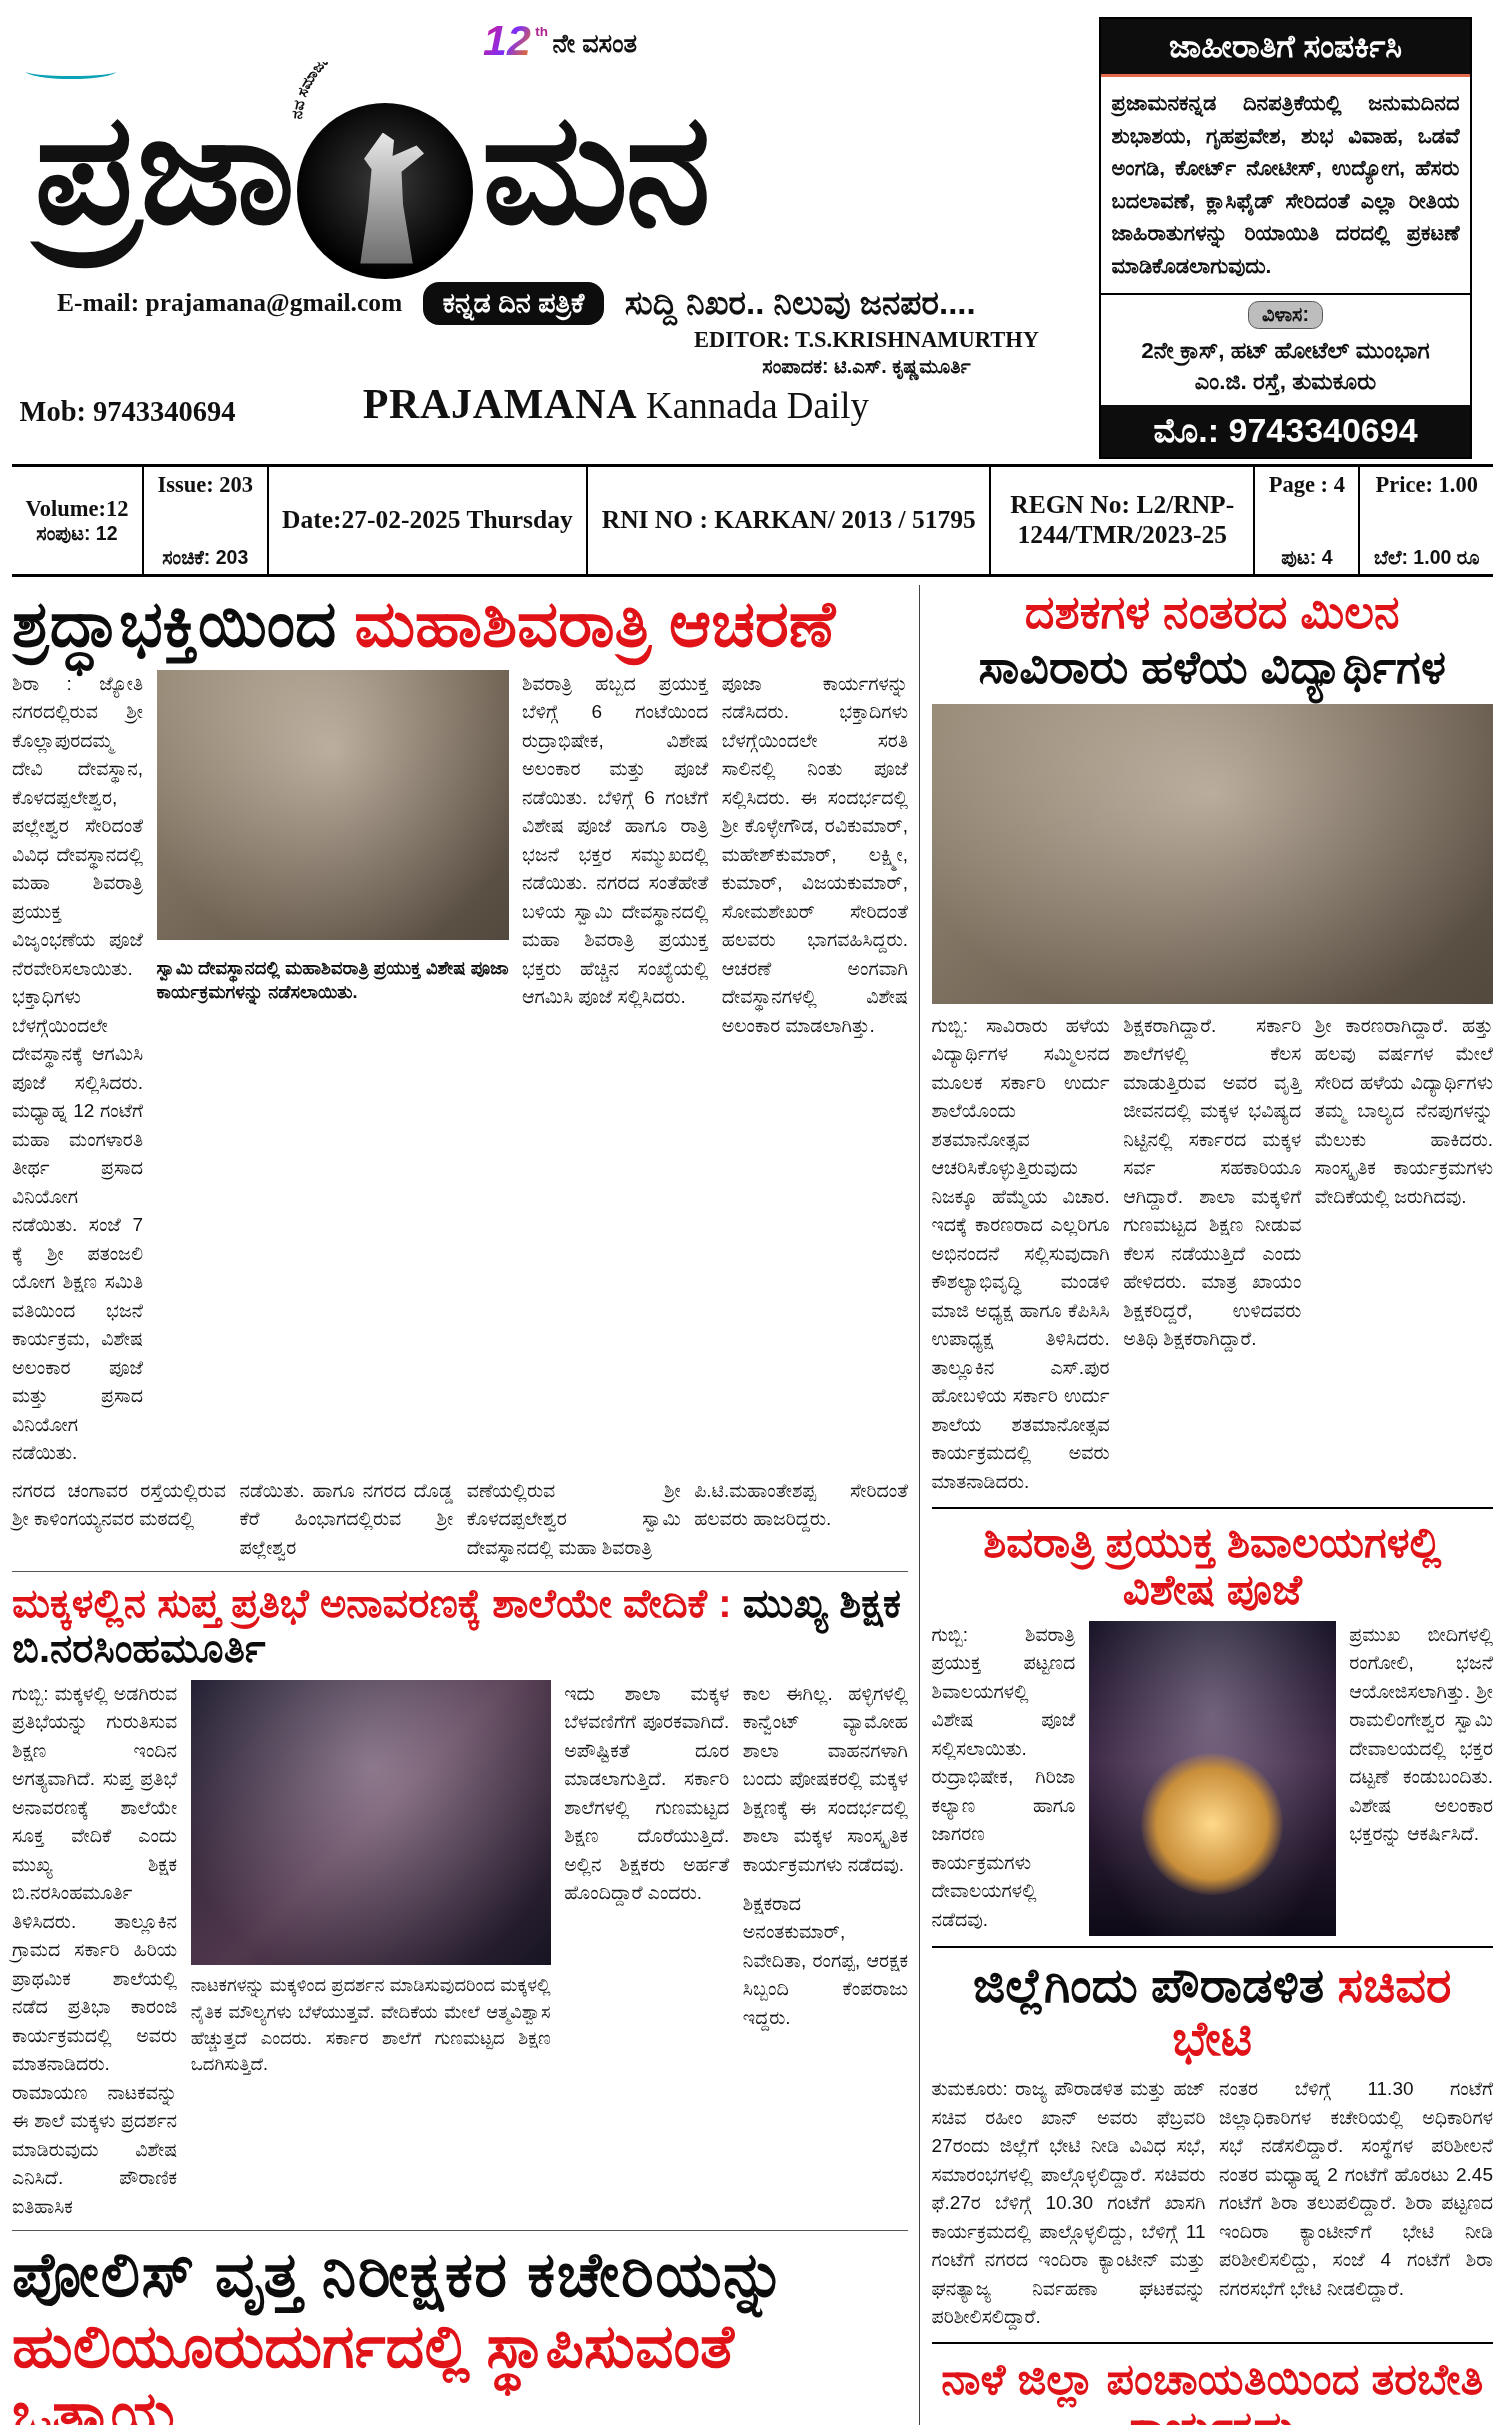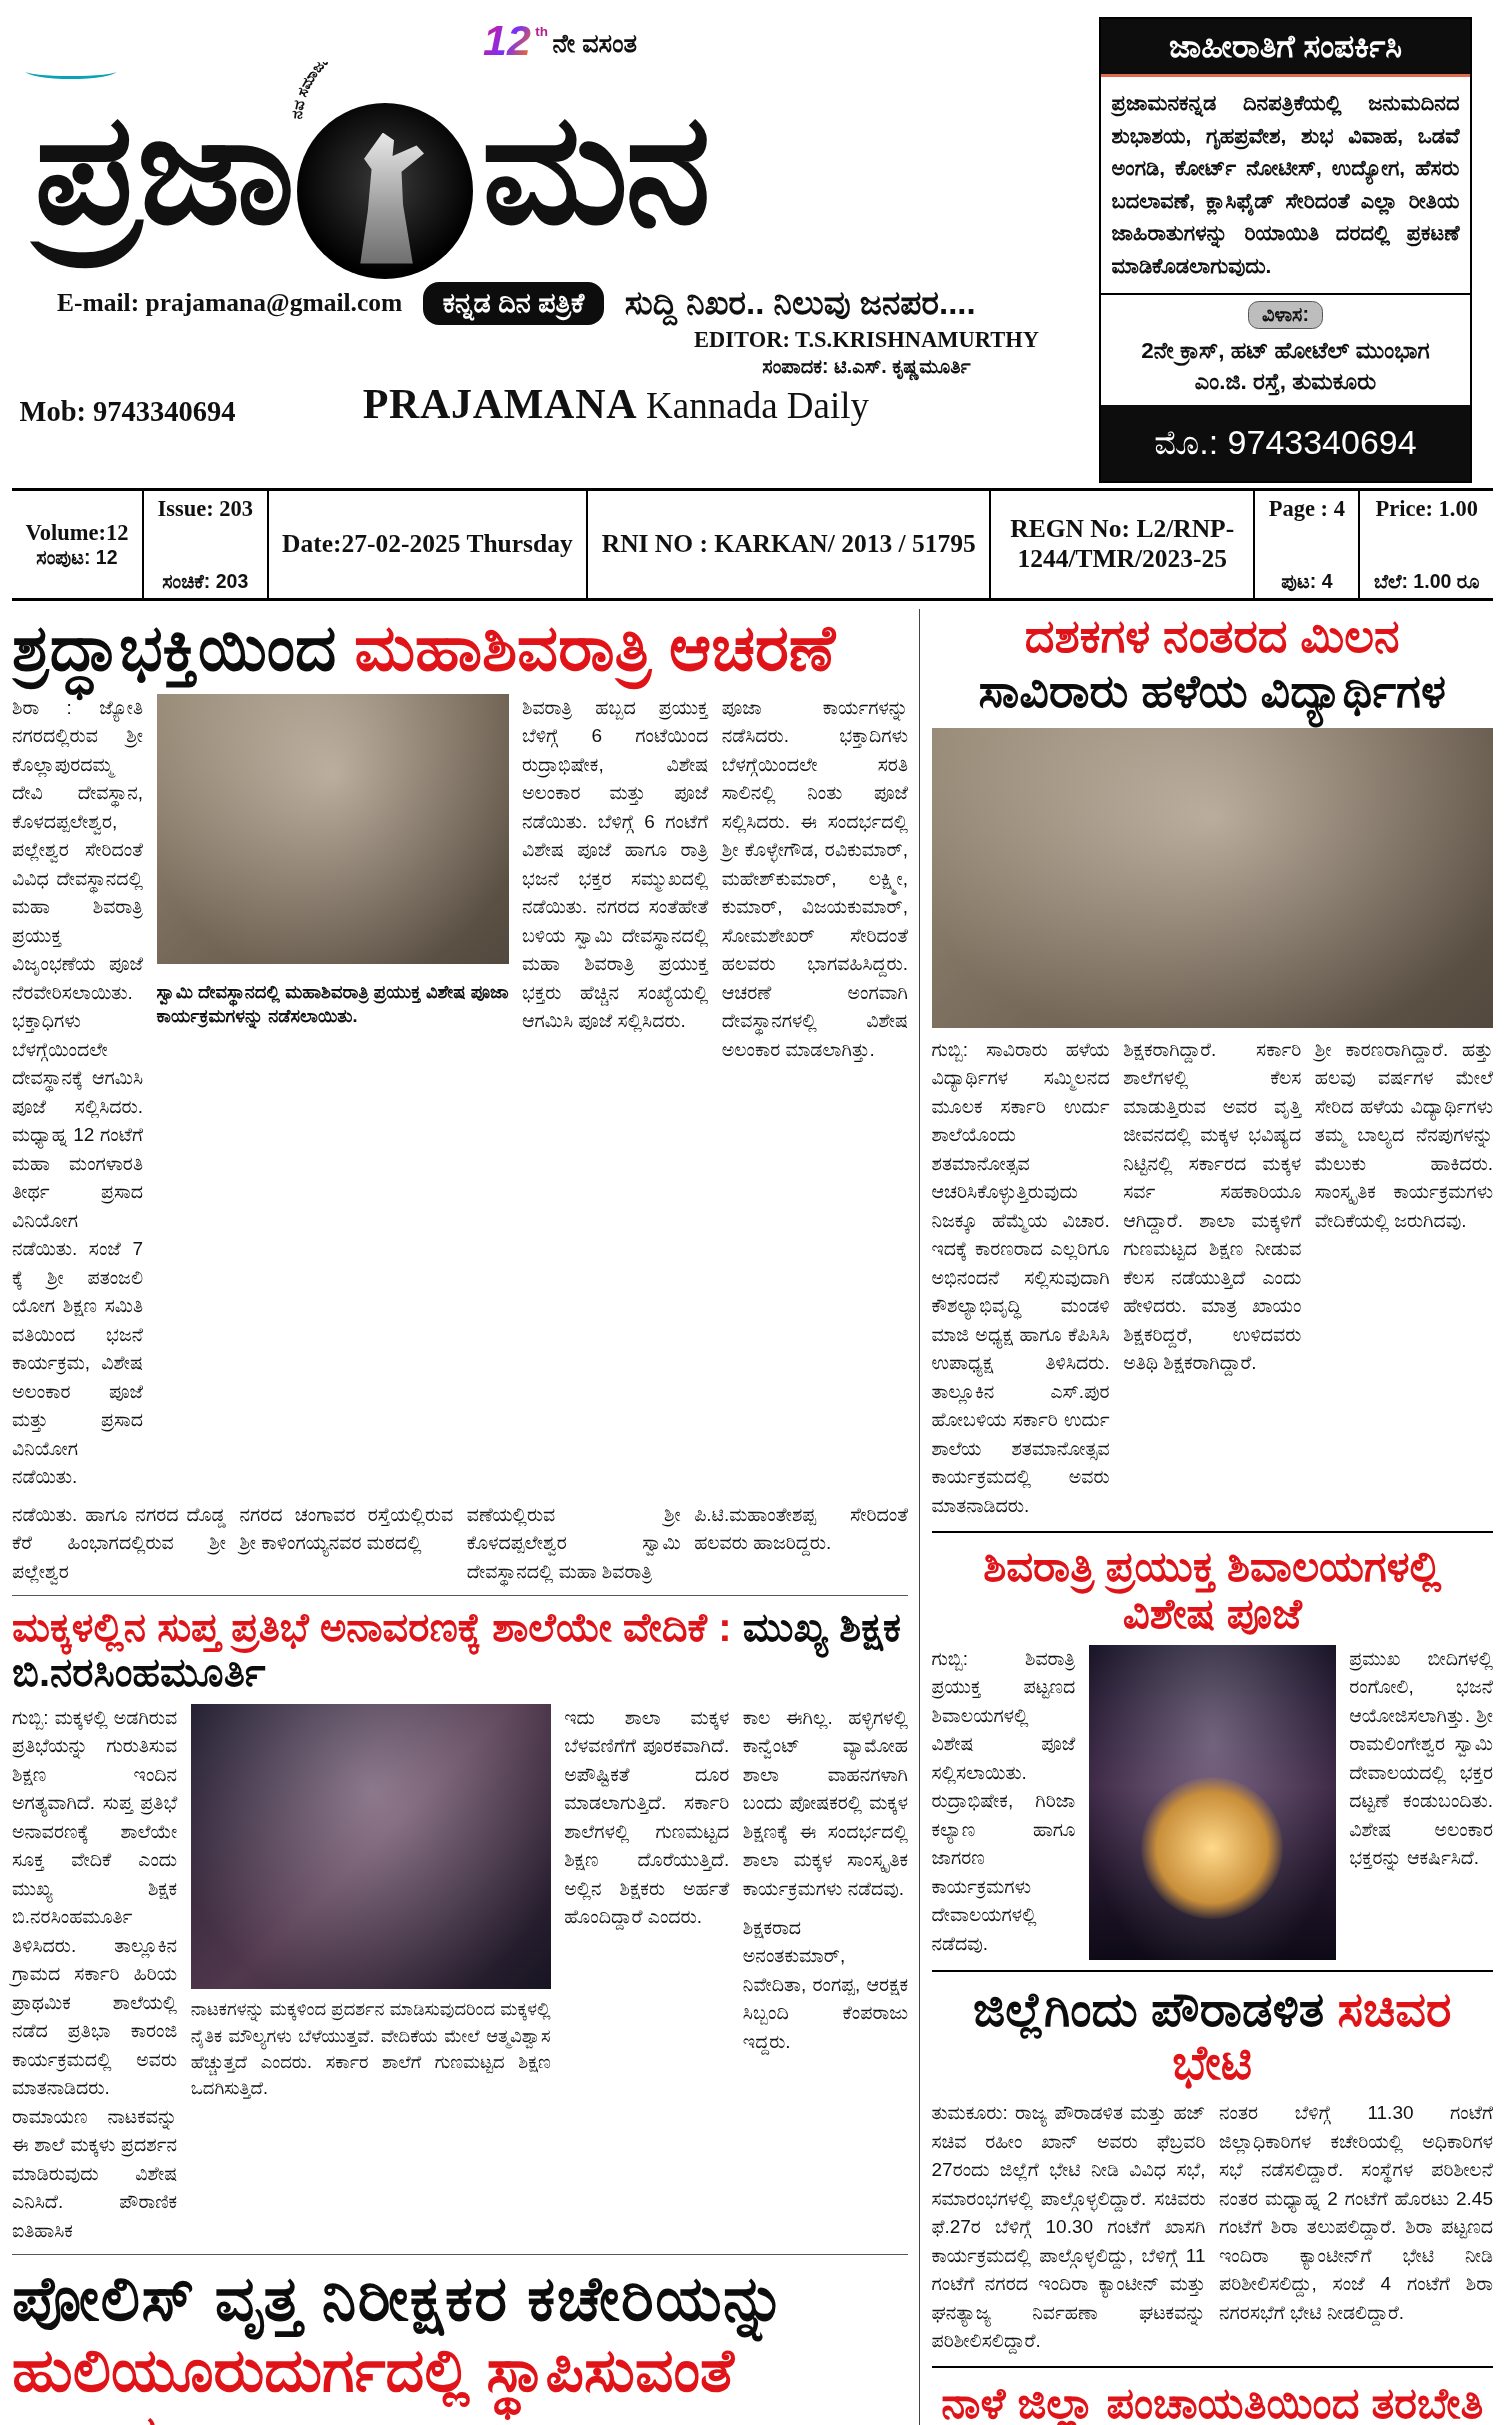--- a/index.html
+++ b/index.html
@@ -41,21 +41,21 @@
   .paper-en{margin-left:127px;font-family:"Liberation Serif",serif;font-size:42px;font-weight:700;letter-spacing:0.7px;}
   .paper-en .light{font-weight:400;font-size:37px;letter-spacing:0;}
 
   
   .ad-box{width:369px;border:2.2px solid #000;margin-top:10.5px;display:flex;flex-direction:column;}
   .ad-title{background:#0d0d0d;color:#fff;text-align:center;font-weight:800;font-size:31.5px;padding:9px 3px;border-bottom:3.7px solid #e26a4a;}
   .ad-body{font-size:21px;font-weight:600;line-height:1.55;padding:10.5px 10.5px;text-align:justify;border-bottom:2.2px solid #000;}
   .ad-addr{text-align:center;padding:6px 4.5px 7.5px 4.5px;}
   .ad-addr-label{display:inline-block;background:#bdbdbd;border:1.5px solid #555;border-radius:10.5px;font-weight:800;font-size:19.5px;padding:1.5px 13.5px;margin-bottom:6px;}
   .ad-addr-line{font-weight:800;font-size:22.5px;line-height:1.4;}
-  .ad-phone{background:#0d0d0d;color:#fff;text-align:center;font-weight:400;font-size:34px;padding:18px 0;}
+  .ad-phone{background:#0d0d0d;color:#fff;text-align:center;font-weight:700;font-size:34px;padding:6px 0;}
 
   
   .infobar{display:flex;align-items:stretch;border-top:3px solid #000;border-bottom:3px solid #000;margin-top:4.5px;}
   .info-cell{padding:4.5px 13.5px;text-align:center;line-height:1.2;display:flex;flex-direction:column;justify-content:center;}
   .info-cell + .info-cell{border-left:2.2px solid #000;gap:48px;}
   .info-en{font-family:"Liberation Serif",serif;font-weight:700;font-size:22.5px;}
   .info-kn{font-weight:700;font-size:19.5px;}
   .info-date,.info-rni,.info-regn{font-family:"Liberation Serif",serif;font-weight:700;font-size:25.5px;justify-content:center;}
   .grow{flex:1;}
 
@@ -207,22 +207,22 @@
           <div class="a1-photo-wrap">
             <div class="photo a1-photo">
                 <span class="shade"></span>
               </div>
             <div class="caption">ಸ್ವಾಮಿ ದೇವಸ್ಥಾನದಲ್ಲಿ ಮಹಾಶಿವರಾತ್ರಿ ಪ್ರಯುಕ್ತ ವಿಶೇಷ ಪೂಜಾ ಕಾರ್ಯಕ್ರಮಗಳನ್ನು ನಡೆಸಲಾಯಿತು.</div>
           </div>
           <div class="col">ಶಿವರಾತ್ರಿ ಹಬ್ಬದ ಪ್ರಯುಕ್ತ ಬೆಳಿಗ್ಗೆ 6 ಗಂಟೆಯಿಂದ ರುದ್ರಾಭಿಷೇಕ, ವಿಶೇಷ ಅಲಂಕಾರ ಮತ್ತು ಪೂಜೆ ನಡೆಯಿತು. ಬೆಳಿಗ್ಗೆ 6 ಗಂಟೆಗೆ ವಿಶೇಷ ಪೂಜೆ ಹಾಗೂ ರಾತ್ರಿ ಭಜನೆ ಭಕ್ತರ ಸಮ್ಮುಖದಲ್ಲಿ ನಡೆಯಿತು. ನಗರದ ಸಂತೆಹೇತೆ ಬಳಿಯ ಸ್ವಾಮಿ ದೇವಸ್ಥಾನದಲ್ಲಿ ಮಹಾ ಶಿವರಾತ್ರಿ ಪ್ರಯುಕ್ತ ಭಕ್ತರು ಹೆಚ್ಚಿನ ಸಂಖ್ಯೆಯಲ್ಲಿ ಆಗಮಿಸಿ ಪೂಜೆ ಸಲ್ಲಿಸಿದರು.</div>
           <div class="col">ಪೂಜಾ ಕಾರ್ಯಗಳನ್ನು ನಡೆಸಿದರು. ಭಕ್ತಾದಿಗಳು ಬೆಳಗ್ಗೆಯಿಂದಲೇ ಸರತಿ ಸಾಲಿನಲ್ಲಿ ನಿಂತು ಪೂಜೆ ಸಲ್ಲಿಸಿದರು. ಈ ಸಂದರ್ಭದಲ್ಲಿ ಶ್ರೀ ಕೊಳ್ಳೇಗೌಡ, ರವಿಕುಮಾರ್, ಮಹೇಶ್‌ಕುಮಾರ್, ಲಕ್ಷ್ಮೀ, ಕುಮಾರ್, ವಿಜಯಕುಮಾರ್, ಸೋಮಶೇಖರ್ ಸೇರಿದಂತೆ ಹಲವರು ಭಾಗವಹಿಸಿದ್ದರು. ಆಚರಣೆ ಅಂಗವಾಗಿ ದೇವಸ್ಥಾನಗಳಲ್ಲಿ ವಿಶೇಷ ಅಲಂಕಾರ ಮಾಡಲಾಗಿತ್ತು.</div>
         </div>
         <div class="cols a1-cont">
+          <div class="col">ನಗರದ ಚಂಗಾವರ ರಸ್ತೆಯಲ್ಲಿರುವ ಶ್ರೀ ಕಾಳಿಂಗಯ್ಯನವರ ಮಠದಲ್ಲಿ</div>
           <div class="col">ನಡೆಯಿತು. ಹಾಗೂ ನಗರದ ದೊಡ್ಡ ಕೆರೆ ಹಿಂಭಾಗದಲ್ಲಿರುವ ಶ್ರೀ ಪಲ್ಲೇಶ್ವರ</div>
-          <div class="col">ನಗರದ ಚಂಗಾವರ ರಸ್ತೆಯಲ್ಲಿರುವ ಶ್ರೀ ಕಾಳಿಂಗಯ್ಯನವರ ಮಠದಲ್ಲಿ</div>
           <div class="col">ವಣೆಯಲ್ಲಿರುವ ಶ್ರೀ ಕೊಳದಪ್ಪಲೇಶ್ವರ ಸ್ವಾಮಿ ದೇವಸ್ಥಾನದಲ್ಲಿ ಮಹಾ ಶಿವರಾತ್ರಿ</div>
           <div class="col">ಪಿ.ಟಿ.ಮಹಾಂತೇಶಪ್ಪ ಸೇರಿದಂತೆ ಹಲವರು ಹಾಜರಿದ್ದರು.</div>
         </div>
       </div>
 
       <div class="thin-rule"></div>
 
       <div>
         <div class="headline a3-head">
           <span class="red">ಮಕ್ಕಳಲ್ಲಿನ ಸುಪ್ತ ಪ್ರತಿಭೆ ಅನಾವರಣಕ್ಕೆ ಶಾಲೆಯೇ ವೇದಿಕೆ : </span><span class="black">ಮುಖ್ಯ ಶಿಕ್ಷಕ ಬಿ.ನರಸಿಂಹಮೂರ್ತಿ</span>

